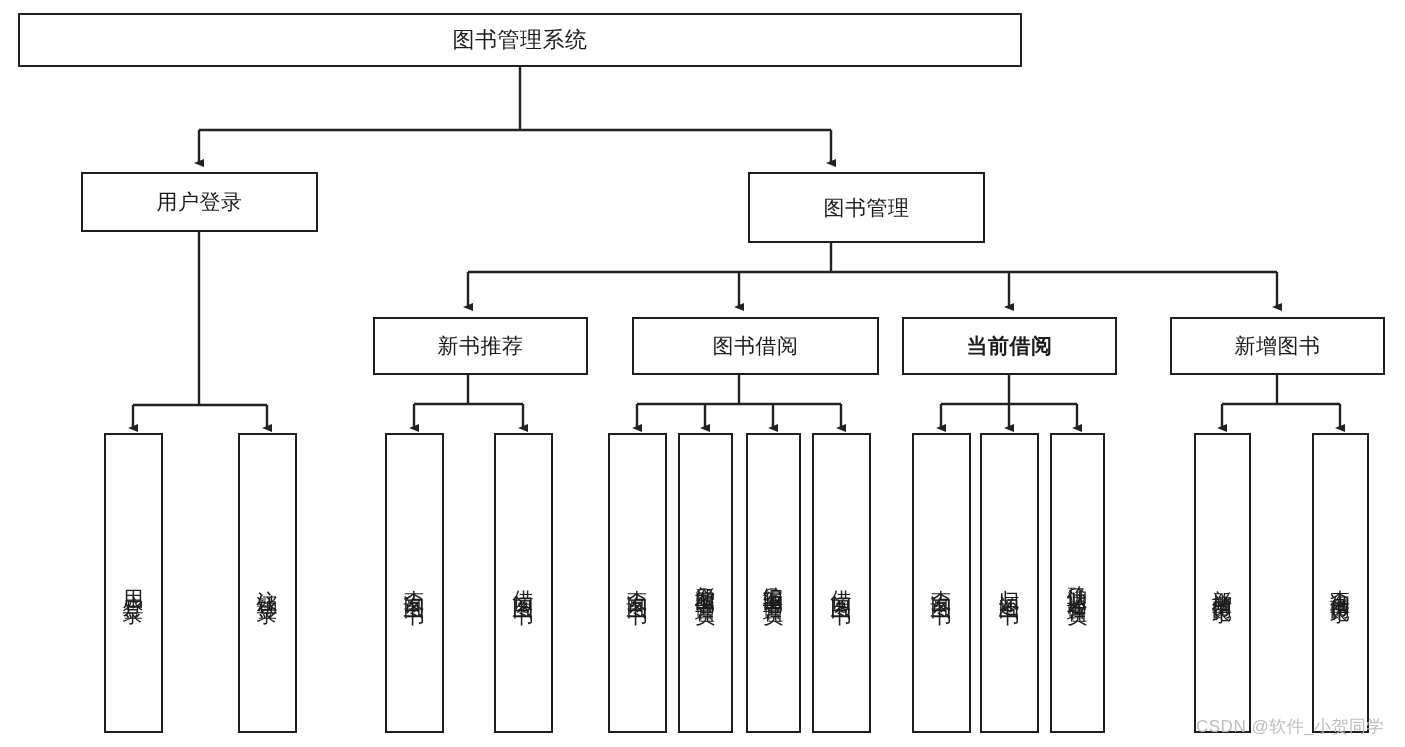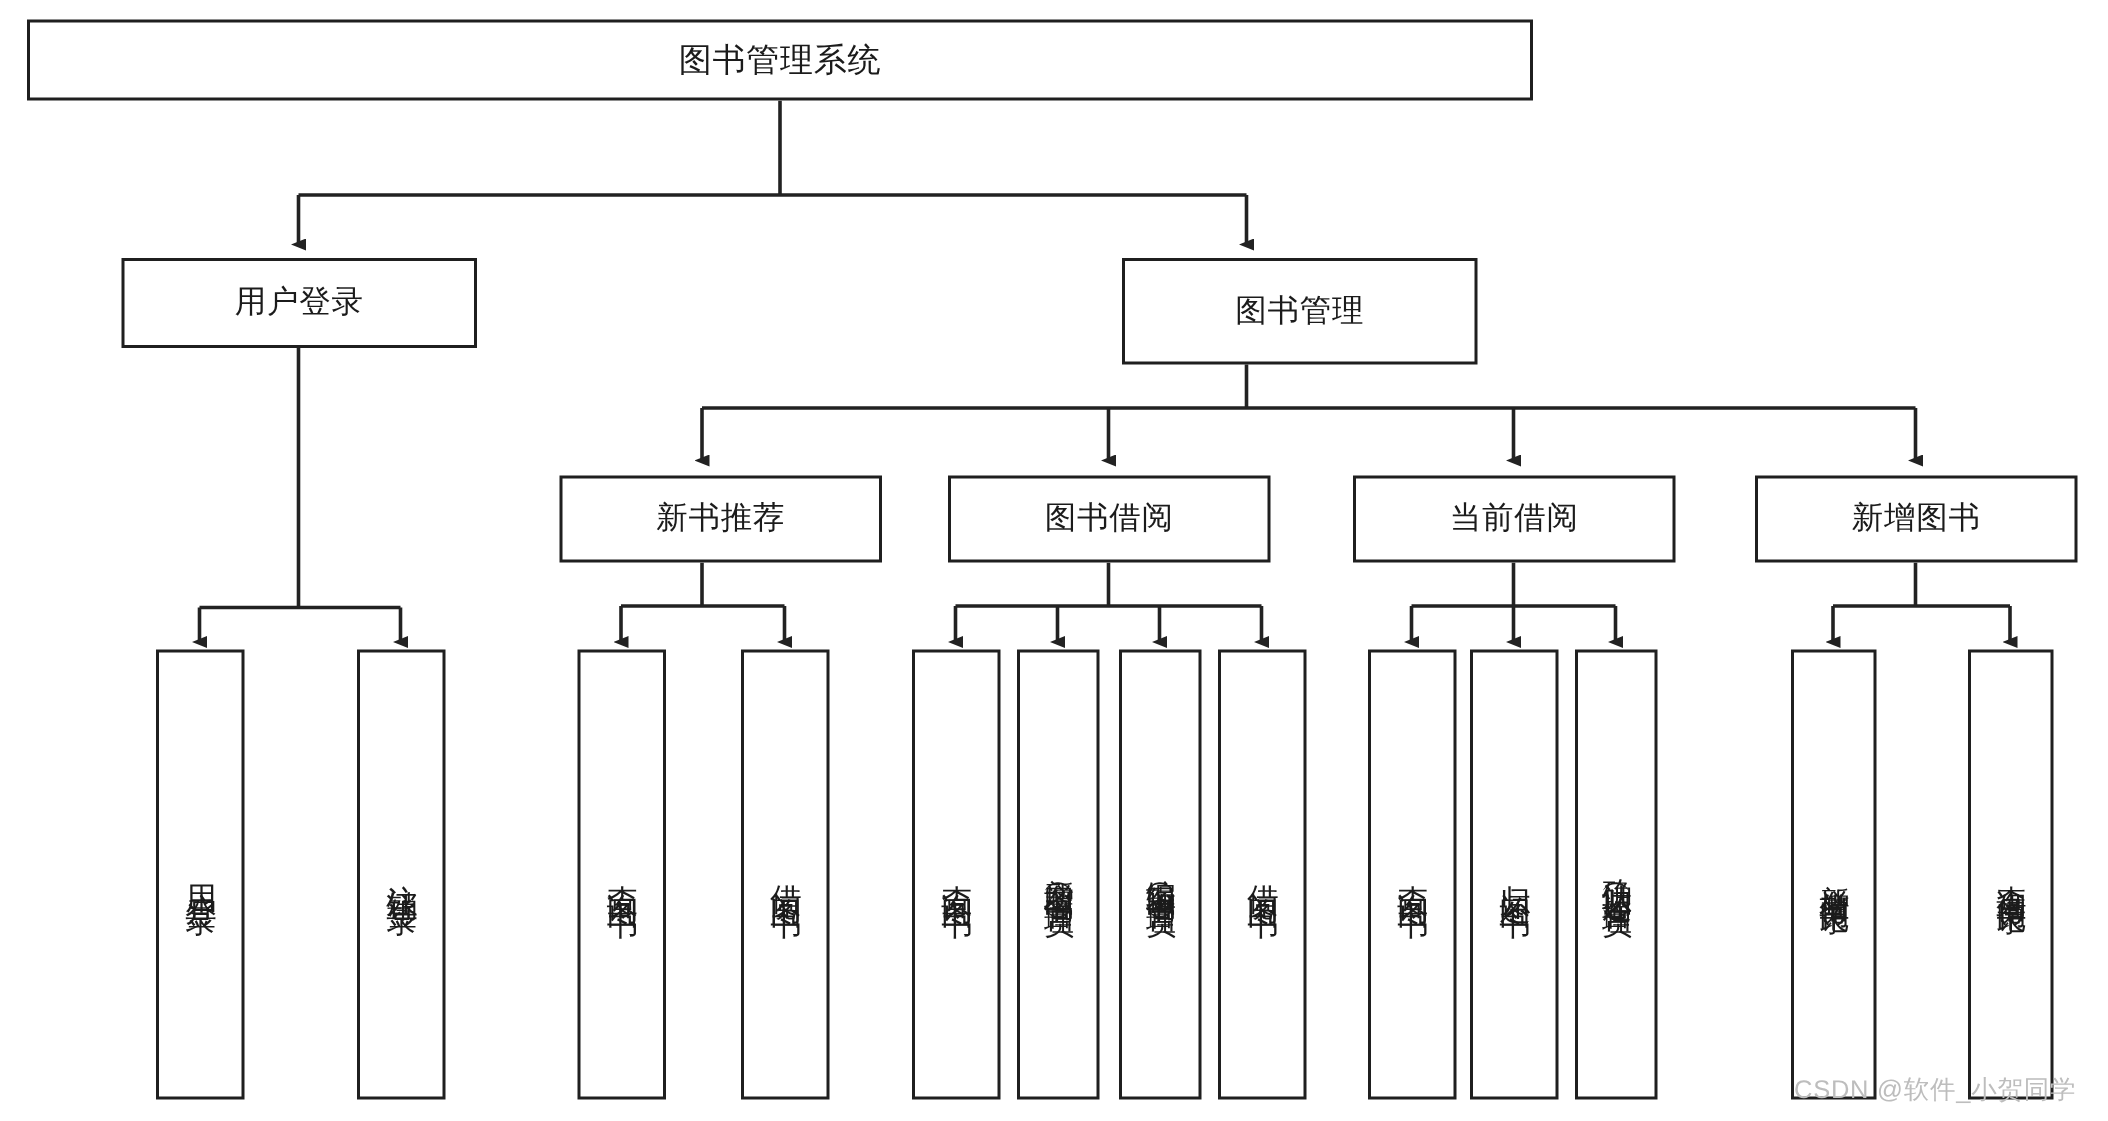--- a/index.html
+++ b/index.html
@@ -137,24 +137,24 @@
   <div class="node horiz" style="left:81px; top:172px; width:237px; height:60px;">
     <span class="lbl">用户登录</span>
   </div>
   <div class="node horiz" style="left:712px; top:172px; width:237px; height:71px;margin-left:36px;">
     <span class="lbl">图书管理</span>
   </div>
 
   <div class="node horiz" style="left:361px; top:317px; width:215px; height:58px;margin-left:12px;">
     <span class="lbl">新书推荐</span>
   </div>
-  <div class="node horiz" style="left:632px; top:317px; width:215px; height:58px;">
+  <div class="node horiz" style="left:632px; top:317px; width:247px; height:58px;">
     <span class="lbl">图书借阅</span>
   </div>
-  <div class="node horiz" style="left:902px; top:317px; width:215px; height:58px;">
+  <div class="node horiz" style="left:902px; top:317px; width:215px; height:58px;font-weight:bold;">
     <span class="lbl">当前借阅</span>
   </div>
   <div class="node horiz" style="left:1170px; top:317px; width:215px; height:58px;">
     <span class="lbl">新增图书</span>
   </div>
 
   <div class="node vert" style="left:104px; top:433px; width:59px; height:300px;">
     <span class="lbl">用户登录</span>
   </div>
   <div class="node vert" style="left:238px; top:433px; width:59px; height:300px;">

